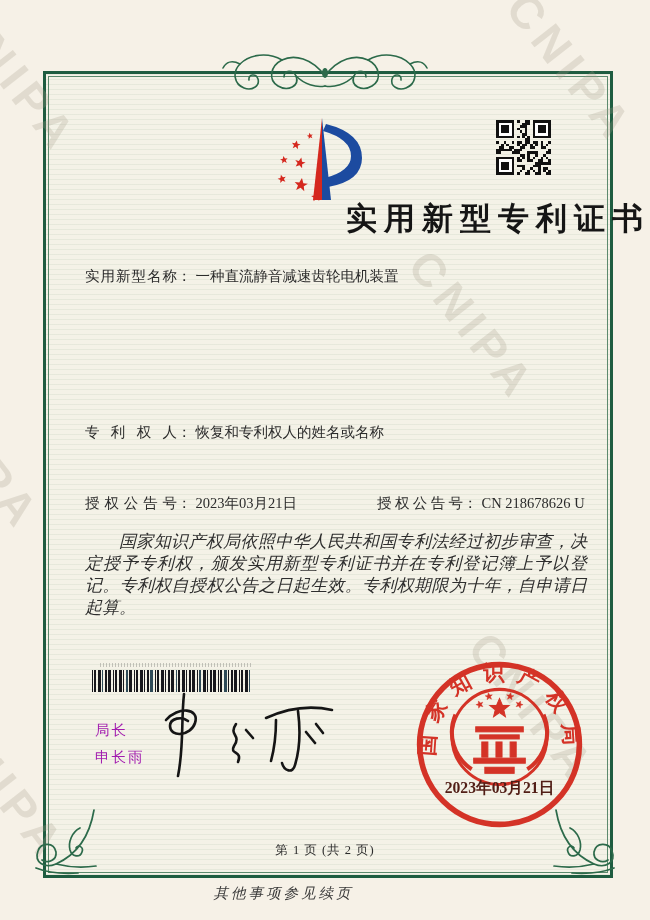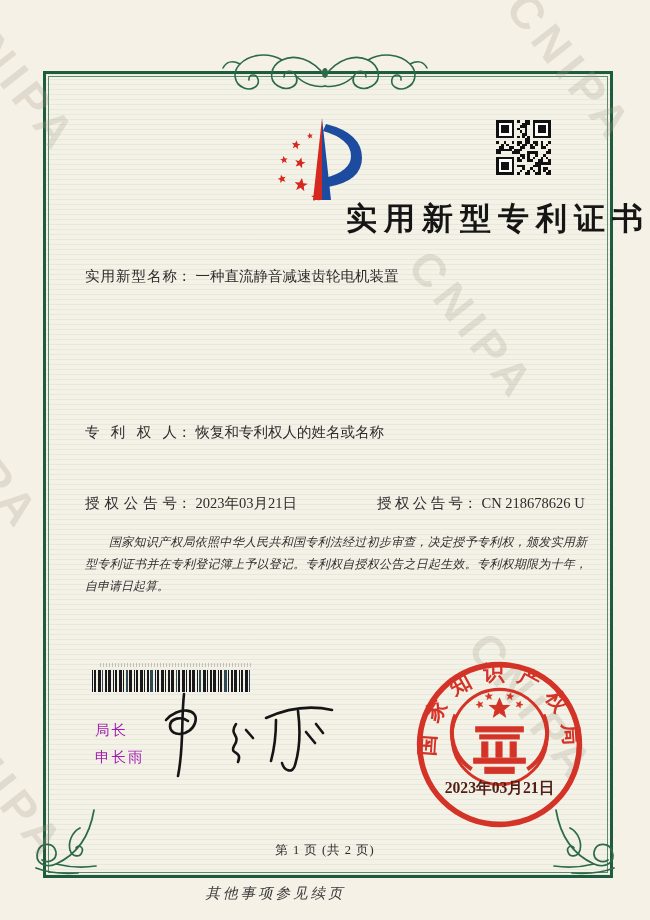--- a/index.html
+++ b/index.html
@@ -55,42 +55,42 @@
   }
   .lbl2{
     display:inline-block;width:86px;
     text-align:justify;text-align-last:justify;
     vertical-align:bottom;
   }
   .colon{display:inline-block;margin-right:4px;}
   .grant-right{position:absolute;left:262px;top:0;margin-left:30px;}
   .para{
     position:absolute;left:85px;width:502px;
-    font-size:12px;line-height:22px;color:#2e2e2e;
+    font-size:17px;line-height:22px;color:#2e2e2e;
     text-indent:2em;font-style:italic;text-align:justify;
   }
   .micro{
     position:absolute;left:100px;top:663px;width:152px;height:4px;
     background:repeating-linear-gradient(90deg,#9a9a94 0 1px,rgba(0,0,0,0) 1px 3px);
     opacity:.55;
   }
   .barcode{position:absolute;left:92px;top:670px;}
   .signer{
     position:absolute;left:95px;
     font-family:"Liberation Sans", sans-serif;
     font-size:14.5px;color:#a21caf;letter-spacing:2px;
   }
   .signature{position:absolute;left:148px;top:686px;}
   .seal{position:absolute;left:411px;top:656px;opacity:.95;mix-blend-mode:multiply;}
   .page-num{
     position:absolute;left:0;top:842px;width:650px;text-align:center;
     font-size:12.5px;color:#2c2c2c;letter-spacing:1px;
   }
   .cont-note{
-    position:absolute;left:0;top:884px;width:551px;text-align:center;
+    position:absolute;left:8px;top:884px;width:551px;text-align:center;
     font-size:14.5px;color:#3a3a3a;letter-spacing:3px;font-style:italic;
   }
 </style>
 </head>
 <body>
 
 <div class="page">
 
   <span class="wm" style="left:-18px;top:-8px">CNIPA</span>
   <span class="wm" style="left:538px;top:-18px">CNIPA</span>

